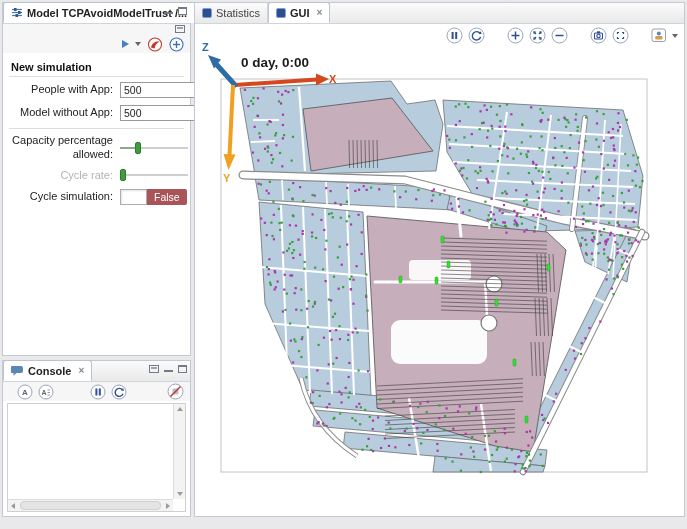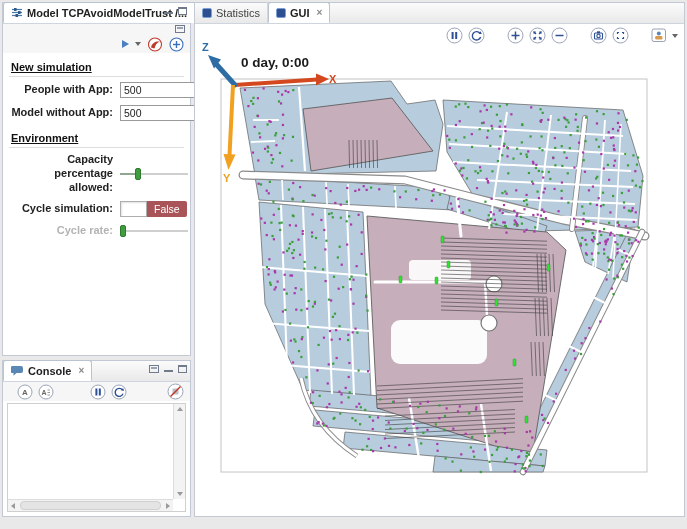--- a/index.html
+++ b/index.html
@@ -26,24 +26,24 @@
 .monitor-ic { width:10px; height:8px; border:1px solid #707a8a; position:relative; }
 .monitor-ic::after { content:""; position:absolute; left:1px; top:1px; width:6px; height:2px; background:#9aa3b2; }
 
 
 #mp-toolrow { display:flex; justify-content:flex-end; align-items:center; gap:6px;
   height:18px; padding:0 6px; background:#f6f6f6; }
 #mp-monrow { display:flex; justify-content:flex-end; height:11px; padding:1px 5px 0 0; background:#f6f6f6;}
 .play-ic { width:0; height:0; border-left:7px solid #4a7fc1; border-top:4.5px solid transparent; border-bottom:4.5px solid transparent; }
 .caret { width:0; height:0; border-left:3.5px solid transparent; border-right:3.5px solid transparent; border-top:4px solid #666; }
 #params { padding:4px 6px 0 6px; }
-.sect-title { font-weight:bold; color:#111; padding:4px 2px 3px 2px;text-decoration:underline; }
+.sect-title { font-weight:bold; color:#111; padding:4px 2px 3px 2px; }
 .sect-rule { height:1px; background:#ddd; margin-bottom:4px; }
 .prow { display:flex; align-items:center; margin:5px 0 7px 0; }
-.plabel { width:104px; text-align:right; font-weight:bold; color:#222; line-height:1.25; flex:none; }
+.plabel { width:104px; text-align:right; font-weight:normal; color:#222; line-height:1.25; flex:none; }
 .plabel.disabled { color:#b3b3b3; }
 .pctl { margin-left:7px; display:flex; align-items:center;justify-content:flex-end; }
 .pinput { width:80px; height:16px; border:1px solid #999; font-family:"Liberation Sans",sans-serif; font-size:10.5px; padding:0 3px; color:#222; }
 .slider { position:relative; width:68px; height:12px; flex:none; }
 .slider .trackL { position:absolute; top:5px; left:0; height:2px; background:#8fa68f; }
 .slider .trackR { position:absolute; top:5px; right:0; height:2px; background:#cfcfcf; }
 .slider .thumb { position:absolute; top:0; width:6px; height:12px; background:#3f9c3f; border:1px solid #2e7a2e; border-radius:2px; }
 .sval { color:#9b9b9b; font-size:9.5px; margin-left:6px; white-space:nowrap; }
 .togglebox { width:27px; height:16px; background:#fff; border:1px solid #adadad; box-shadow:inset 1px 1px 2px rgba(0,0,0,.12); }
 .togglelab { height:16px; padding:0 7px; background:#a85459; color:#fff; display:flex; align-items:center; font-size:10.5px; border-radius:0 2px 2px 0; }
@@ -124,49 +124,48 @@
           <div class="pctl">
             <input class="pinput" type="text" value="500" style="">
           </div>
         </div>
         <div class="prow">
           <div class="plabel">Model without App:</div>
           <div class="pctl">
             <input class="pinput" type="text" value="500" style="">
           </div>
         </div>
-        <div class="sect-title">Environment</div>
         <div class="sect-rule"></div>
         <div class="prow">
           <div class="plabel">Capacity percentage allowed:</div>
           <div class="pctl">
             <div class="slider">
               <div class="trackL" style="width:17px"></div>
               <div class="trackR" style="width:47px"></div>
               <div class="thumb" style="left:15px"></div>
             </div>
             <span class="sval">0.25 [0.0..1.0]</span>
           </div>
         </div>
         <div class="prow">
-          <div class="plabel">Cycle simulation:</div>
-          <div class="pctl">
-            <div class="togglebox"></div>
-            <div class="togglelab">False</div>
-          </div>
-        </div>
-        <div class="prow">
           <div class="plabel disabled">Cycle rate:</div>
           <div class="pctl">
             <div class="slider">
               <div class="trackL" style="width:2px"></div>
               <div class="trackR" style="width:62px"></div>
               <div class="thumb" style="left:0px"></div>
             </div>
             <span class="sval">0.00 [0.0..1.0]</span>
+          </div>
+        </div>
+        <div class="prow">
+          <div class="plabel">Cycle simulation:</div>
+          <div class="pctl">
+            <div class="togglebox"></div>
+            <div class="togglelab">False</div>
           </div>
         </div>
       </div>
   </div>
 
   <div class="panel" id="console-panel">
     <div class="tabbar">
       <div class="tab active">
         <svg width="13" height="11">
             <path d="M1.5,1 h8.5 a2,2 0 0 1 2,2 v3 a2,2 0 0 1 -2,2 h-4.5 l-3,2.8 v-2.8 h-1 a2,2 0 0 1 -2,-2 V3 a2,2 0 0 1 2,-2 z" fill="#5b87b5"></path>

